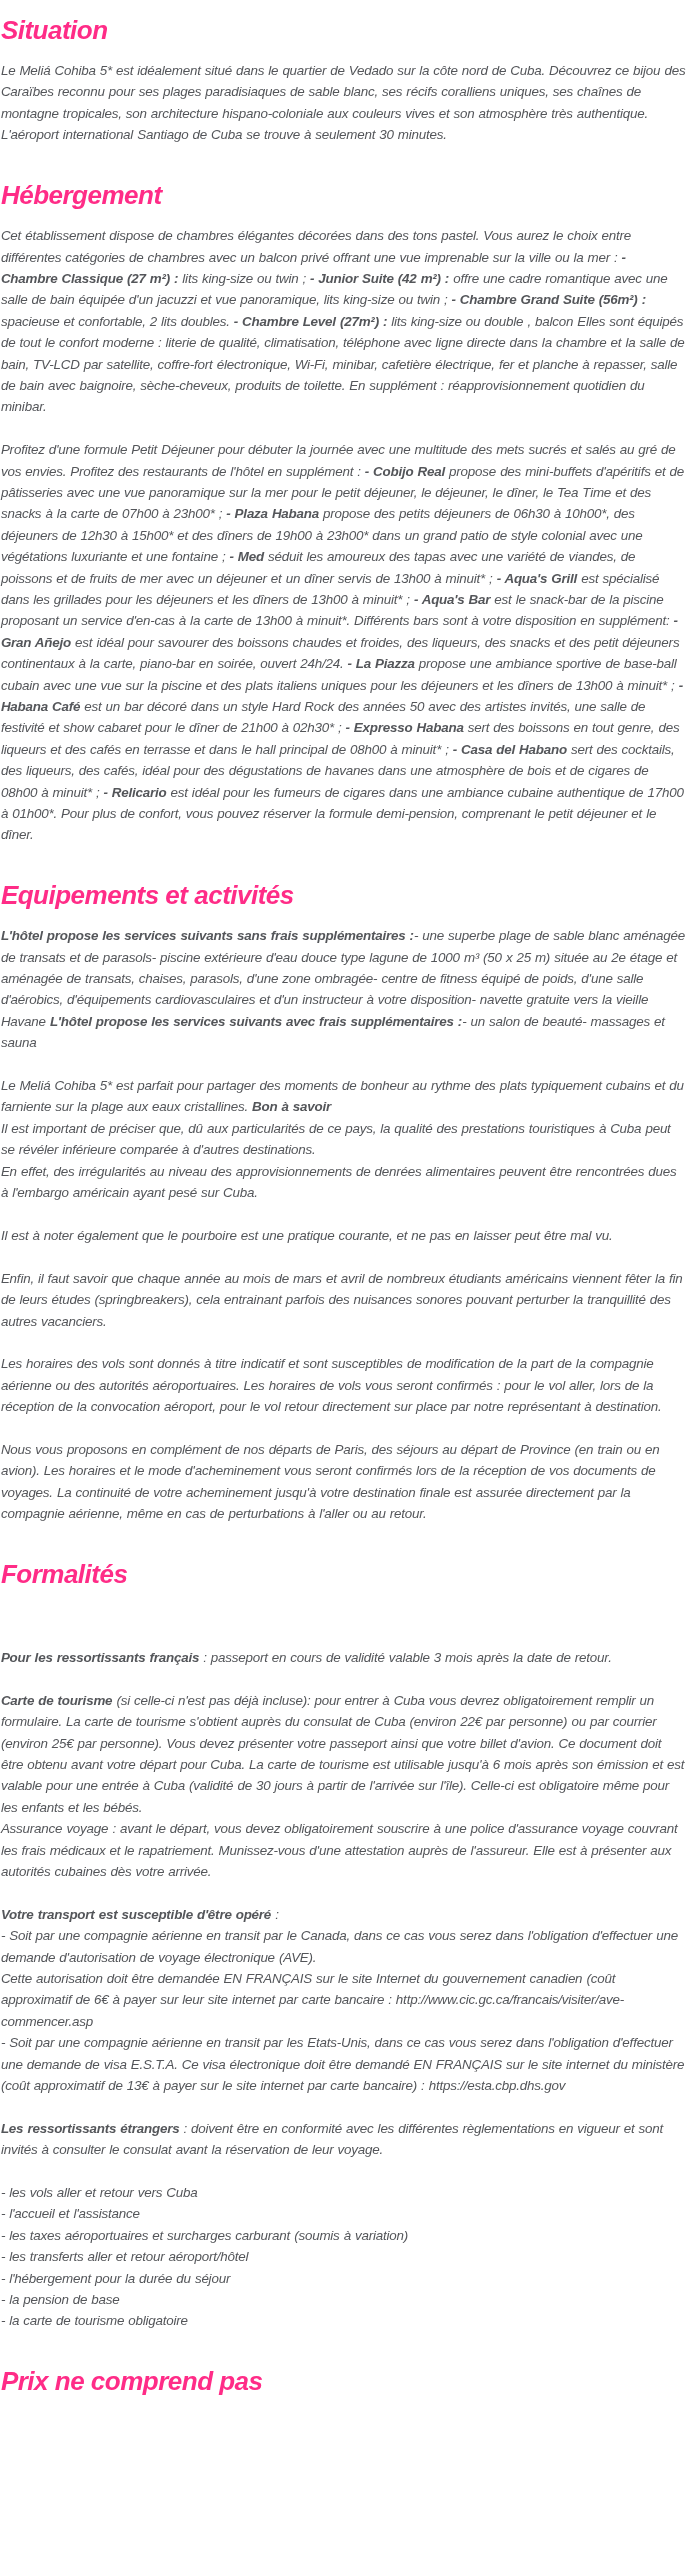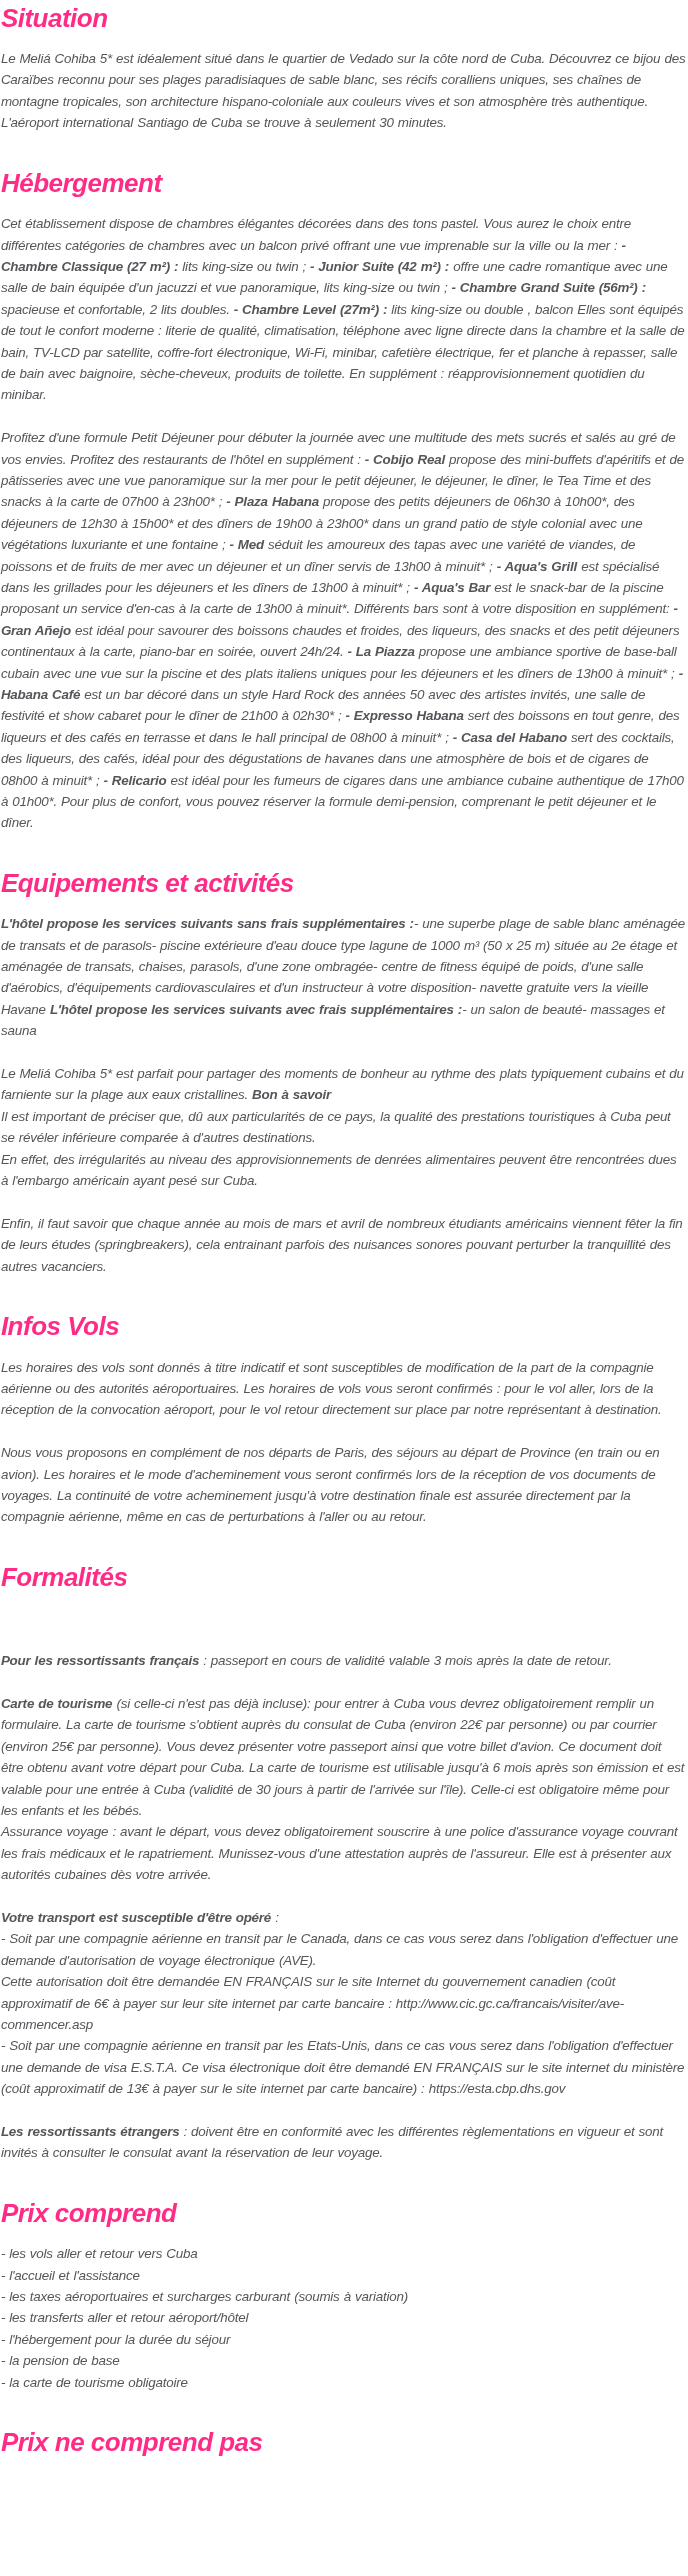--- a/index.html
+++ b/index.html
@@ -18,21 +18,21 @@
   }
   h2.section-title{
     color:var(--accent);
     font-size:26px;
     line-height:30px;
     font-weight:700;
     font-style:italic;
     letter-spacing:-0.5px;
     margin:34px 0 15.4px 0;
   }
-  h2.section-title:first-child{margin-top:0;}
+  h2.section-title:first-child{margin-top:12px;}
   p.body-text{
     font-size:13.4px;
     line-height:21.4px;
     letter-spacing:-0.2px;
     margin:0 0 21.4px 0;
     word-spacing:0.5px;
   }
   .bold{font-weight:700;}
   .underline{}
   .spacer{height:43px;}
@@ -42,27 +42,26 @@
 
 <main id="doc">
     <h2 class="section-title">Situation</h2>
     <p class="body-text"><span>Le Meliá Cohiba 5* est idéalement situé dans le quartier de Vedado sur la côte nord de Cuba. Découvrez ce bijou des Caraïbes reconnu pour ses plages paradisiaques de sable blanc, ses récifs coralliens uniques, ses chaînes de montagne tropicales, son architecture hispano-coloniale aux couleurs vives et son atmosphère très authentique. L'aéroport international Santiago de Cuba se trouve à seulement 30 minutes.</span></p>
     <h2 class="section-title">Hébergement</h2>
     <p class="body-text"><span>Cet établissement dispose de chambres élégantes décorées dans des tons pastel. Vous aurez le choix entre différentes catégories de chambres avec un balcon privé offrant une vue imprenable sur la ville ou la mer : </span><span class="bold">- Chambre Classique (27 m²) :</span><span> lits king-size ou twin ; </span><span class="bold">- Junior Suite (42 m²) :</span><span> offre une cadre romantique avec une salle de bain équipée d'un jacuzzi et vue panoramique, lits king-size ou twin ; </span><span class="bold">- Chambre Grand Suite (56m²) :</span><span> spacieuse et confortable, 2 lits doubles. </span><span class="bold">- Chambre Level (27m²) :</span><span> lits king-size ou double , balcon Elles sont équipés de tout le confort moderne : literie de qualité, climatisation, téléphone avec ligne directe dans la chambre et la salle de bain, TV-LCD par satellite, coffre-fort électronique, Wi-Fi, minibar, cafetière électrique, fer et planche à repasser, salle de bain avec baignoire, sèche-cheveux, produits de toilette. </span><span class="underline">En supplément : </span><span>réapprovisionnement quotidien du minibar.</span></p>
     <p class="body-text"><span>Profitez d'une formule Petit Déjeuner pour débuter la journée avec une multitude des mets sucrés et salés au gré de vos envies. Profitez des restaurants de l'hôtel en supplément : </span><span class="bold">- Cobijo Real</span><span> propose des mini-buffets d'apéritifs et de pâtisseries avec une vue panoramique sur la mer pour le petit déjeuner, le déjeuner, le dîner, le Tea Time et des snacks à la carte de 07h00 à 23h00* ; </span><span class="bold">- Plaza Habana</span><span> propose des petits déjeuners de 06h30 à 10h00*, des déjeuners de 12h30 à 15h00* et des dîners de 19h00 à 23h00* dans un grand patio de style colonial avec une végétations luxuriante et une fontaine ; </span><span class="bold">- Med</span><span> séduit les amoureux des tapas avec une variété de viandes, de poissons et de fruits de mer avec un déjeuner et un dîner servis de 13h00 à minuit* ; </span><span class="bold">- Aqua's Grill</span><span> est spécialisé dans les grillades pour les déjeuners et les dîners de 13h00 à minuit* ; </span><span class="bold">- Aqua's Bar</span><span> est le snack-bar de la piscine proposant un service d'en-cas à la carte de 13h00 à minuit*. Différents bars sont à votre disposition en supplément: </span><span class="bold">- Gran Añejo</span><span> est idéal pour savourer des boissons chaudes et froides, des liqueurs, des snacks et des petit déjeuners continentaux à la carte, piano-bar en soirée, ouvert 24h/24. </span><span class="bold">- La Piazza</span><span> propose une ambiance sportive de base-ball cubain avec une vue sur la piscine et des plats italiens uniques pour les déjeuners et les dîners de 13h00 à minuit* ; </span><span class="bold">- Habana Café</span><span> est un bar décoré dans un style Hard Rock des années 50 avec des artistes invités, une salle de festivité et show cabaret pour le dîner de 21h00 à 02h30* ; </span><span class="bold">- Expresso Habana</span><span> sert des boissons en tout genre, des liqueurs et des cafés en terrasse et dans le hall principal de 08h00 à minuit* ; </span><span class="bold">- Casa del Habano</span><span> sert des cocktails, des liqueurs, des cafés, idéal pour des dégustations de havanes dans une atmosphère de bois et de cigares de 08h00 à minuit* ; </span><span class="bold">- Relicario</span><span> est idéal pour les fumeurs de cigares dans une ambiance cubaine authentique de 17h00 à 01h00*. Pour plus de confort, vous pouvez réserver la formule demi-pension, comprenant le petit déjeuner et le dîner.</span></p>
     <h2 class="section-title">Equipements et activités</h2>
     <p class="body-text"><span class="bold">L'hôtel propose les services suivants sans frais supplémentaires :</span><span>- une superbe plage de sable blanc aménagée de transats et de parasols- piscine extérieure d'eau douce type lagune de 1000 m³ (50 x 25 m) située au 2e étage et aménagée de transats, chaises, parasols, d'une zone ombragée- centre de fitness équipé de poids, d'une salle d'aérobics, d'équipements cardiovasculaires et d'un instructeur à votre disposition- navette gratuite vers la vieille Havane </span><span class="bold">L'hôtel propose les services suivants avec frais supplémentaires :</span><span>- un salon de beauté- massages et sauna</span></p>
     <p class="body-text"><span>Le Meliá Cohiba 5* est parfait pour partager des moments de bonheur au rythme des plats typiquement cubains et du farniente sur la plage aux eaux cristallines. </span><span class="bold">Bon à savoir</span><br><span>Il est important de préciser que, dû aux particularités de ce pays, la qualité des prestations touristiques à Cuba peut se révéler inférieure comparée à d'autres destinations.</span><br><span>En effet, des irrégularités au niveau des approvisionnements de denrées alimentaires peuvent être rencontrées dues à l'embargo américain ayant pesé sur Cuba.</span></p>
+    <p class="body-text"><span>Il est à noter également que le pourboire est une pratique courante, et ne pas en laisser peut être mal vu.</span></p>
     <p class="body-text"><span>Enfin, il faut savoir que chaque année au mois de mars et avril de nombreux étudiants américains viennent fêter la fin de leurs études (springbreakers), cela entrainant parfois des nuisances sonores pouvant perturber la tranquillité des autres vacanciers.</span></p>
-    <h2 class="section-title">Infos Vols</h2>
     <p class="body-text"><span>Les horaires des vols sont donnés à titre indicatif et sont susceptibles de modification de la part de la compagnie aérienne ou des autorités aéroportuaires. Les horaires de vols vous seront confirmés : pour le vol aller, lors de la réception de la convocation aéroport, pour le vol retour directement sur place par notre représentant à destination.</span></p>
     <p class="body-text"><span>Nous vous proposons en complément de nos départs de Paris, des séjours au départ de Province (en train ou en avion). Les horaires et le mode d'acheminement vous seront confirmés lors de la réception de vos documents de voyages. La continuité de votre acheminement jusqu'à votre destination finale est assurée directement par la compagnie aérienne, même en cas de perturbations à l'aller ou au retour.</span></p>
     <h2 class="section-title">Formalités</h2>
     <div class="spacer"></div>
     <p class="body-text"><span class="bold">Pour les ressortissants français</span><span> : passeport en cours de validité valable 3 mois après la date de retour.</span></p>
     <p class="body-text"><span class="bold">Carte de tourisme</span><span> (si celle-ci n'est pas déjà incluse): pour entrer à Cuba vous devrez obligatoirement remplir un formulaire. La carte de tourisme s'obtient auprès du consulat de Cuba (environ 22€ par personne) ou par courrier (environ 25€ par personne). Vous devez présenter votre passeport ainsi que votre billet d'avion. Ce document doit être obtenu avant votre départ pour Cuba.  La carte de tourisme est utilisable jusqu'à 6 mois après son émission et est valable pour une entrée à Cuba (validité de 30 jours à partir de l'arrivée sur l'île). Celle-ci est obligatoire même pour les enfants et les bébés.</span><br><span>Assurance voyage : avant le départ, vous devez obligatoirement souscrire à une police d'assurance voyage couvrant les frais médicaux et le rapatriement. Munissez-vous d'une attestation auprès de l'assureur. Elle est à présenter aux autorités cubaines dès votre arrivée.</span></p>
     <p class="body-text"><span class="bold">Votre transport est susceptible d'être opéré</span><span> :</span><br><span>- Soit par une compagnie aérienne en transit par le Canada, dans ce cas vous serez dans l'obligation d'effectuer une demande d'autorisation de voyage électronique (AVE).</span><br><span>Cette autorisation doit être demandée EN FRANÇAIS sur le site Internet du gouvernement canadien (coût approximatif de 6€ à payer sur leur site internet par carte bancaire : http://www.cic.gc.ca/francais/visiter/ave-commencer.asp</span><br><span>- Soit par une compagnie aérienne en transit par les Etats-Unis, dans ce cas vous serez dans l'obligation d'effectuer une demande de visa E.S.T.A. Ce visa électronique doit être demandé EN FRANÇAIS sur le site internet du ministère (coût approximatif de 13€ à payer sur le site  internet par carte bancaire) : https://esta.cbp.dhs.gov</span></p>
     <p class="body-text"><span class="bold">Les ressortissants étrangers</span><span> : doivent être en conformité avec les différentes règlementations en vigueur et sont invités à consulter le consulat avant la réservation de leur voyage.</span></p>
-    <h2 class="section-title">Prix comprend</h2>
     <p class="body-text"><span>- les vols aller et retour vers Cuba</span><br><span>- l'accueil et l'assistance</span><br><span>- les taxes aéroportuaires et surcharges carburant (soumis à variation)</span><br><span>- les transferts aller et retour aéroport/hôtel</span><br><span>- l'hébergement pour la durée du séjour</span><br><span>- la pension de base</span><br><span>- la carte de tourisme obligatoire</span></p>
     <h2 class="section-title">Prix ne comprend pas</h2>
   </main>
 
 
 </body></html>

